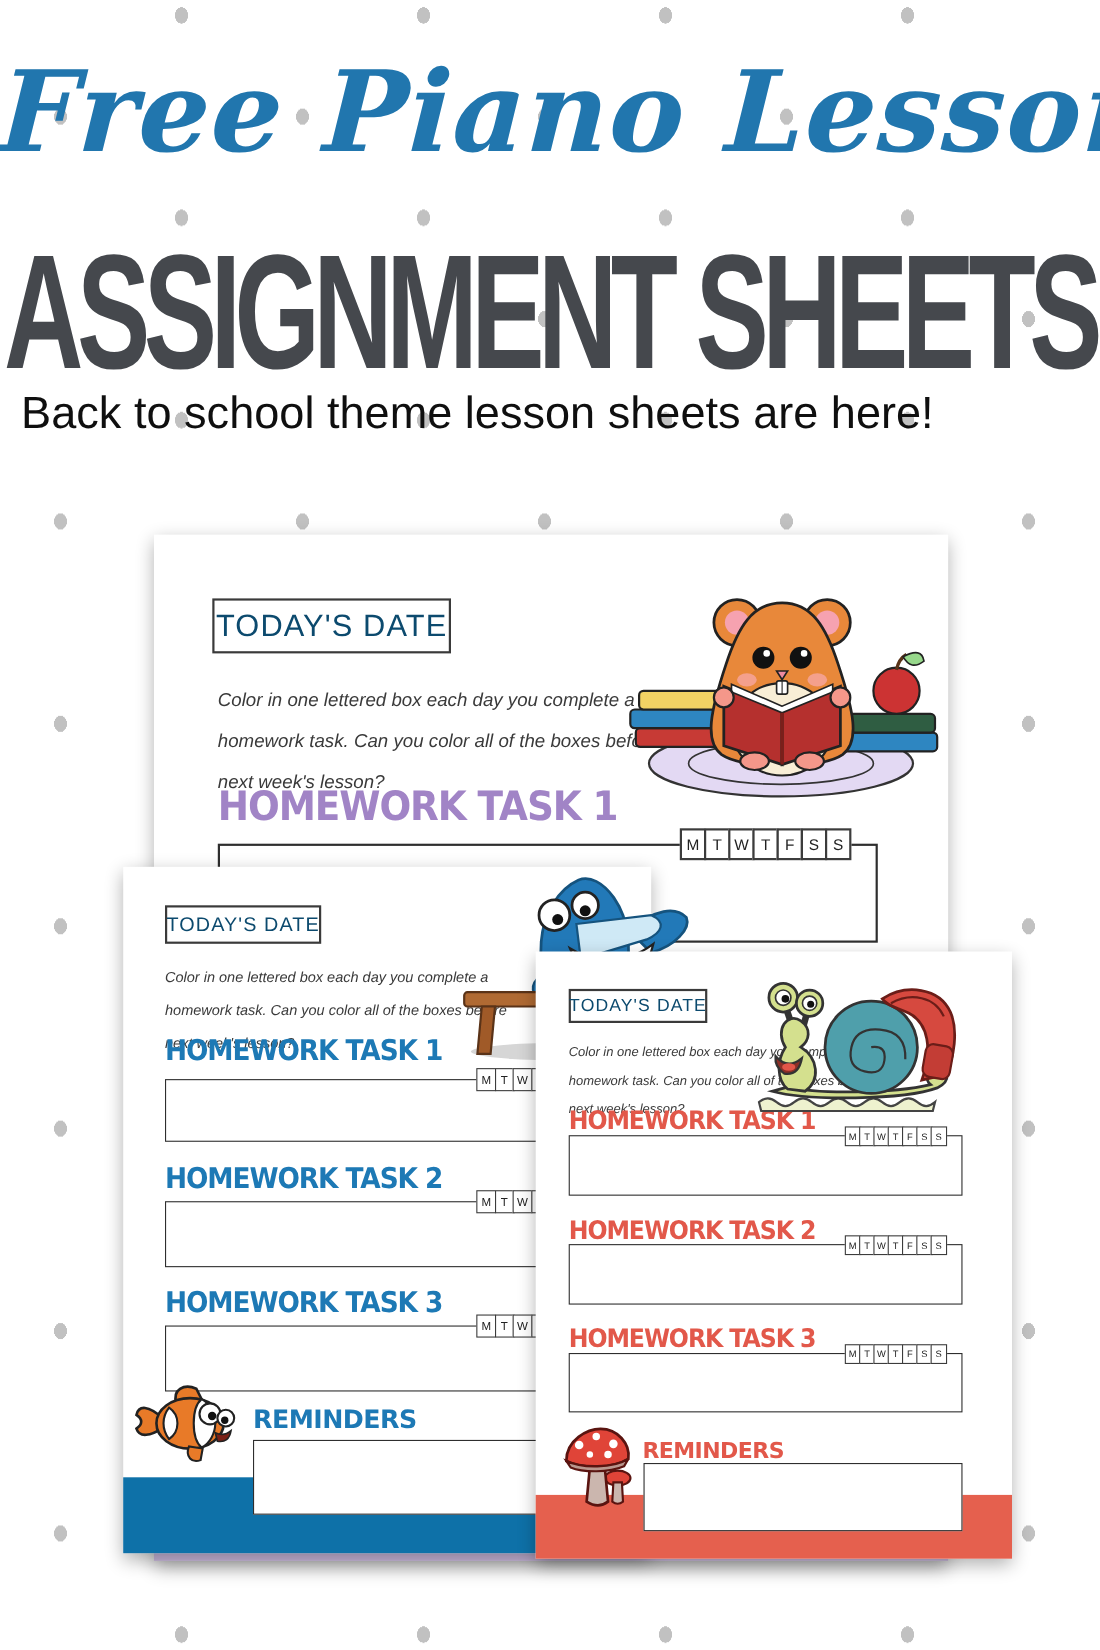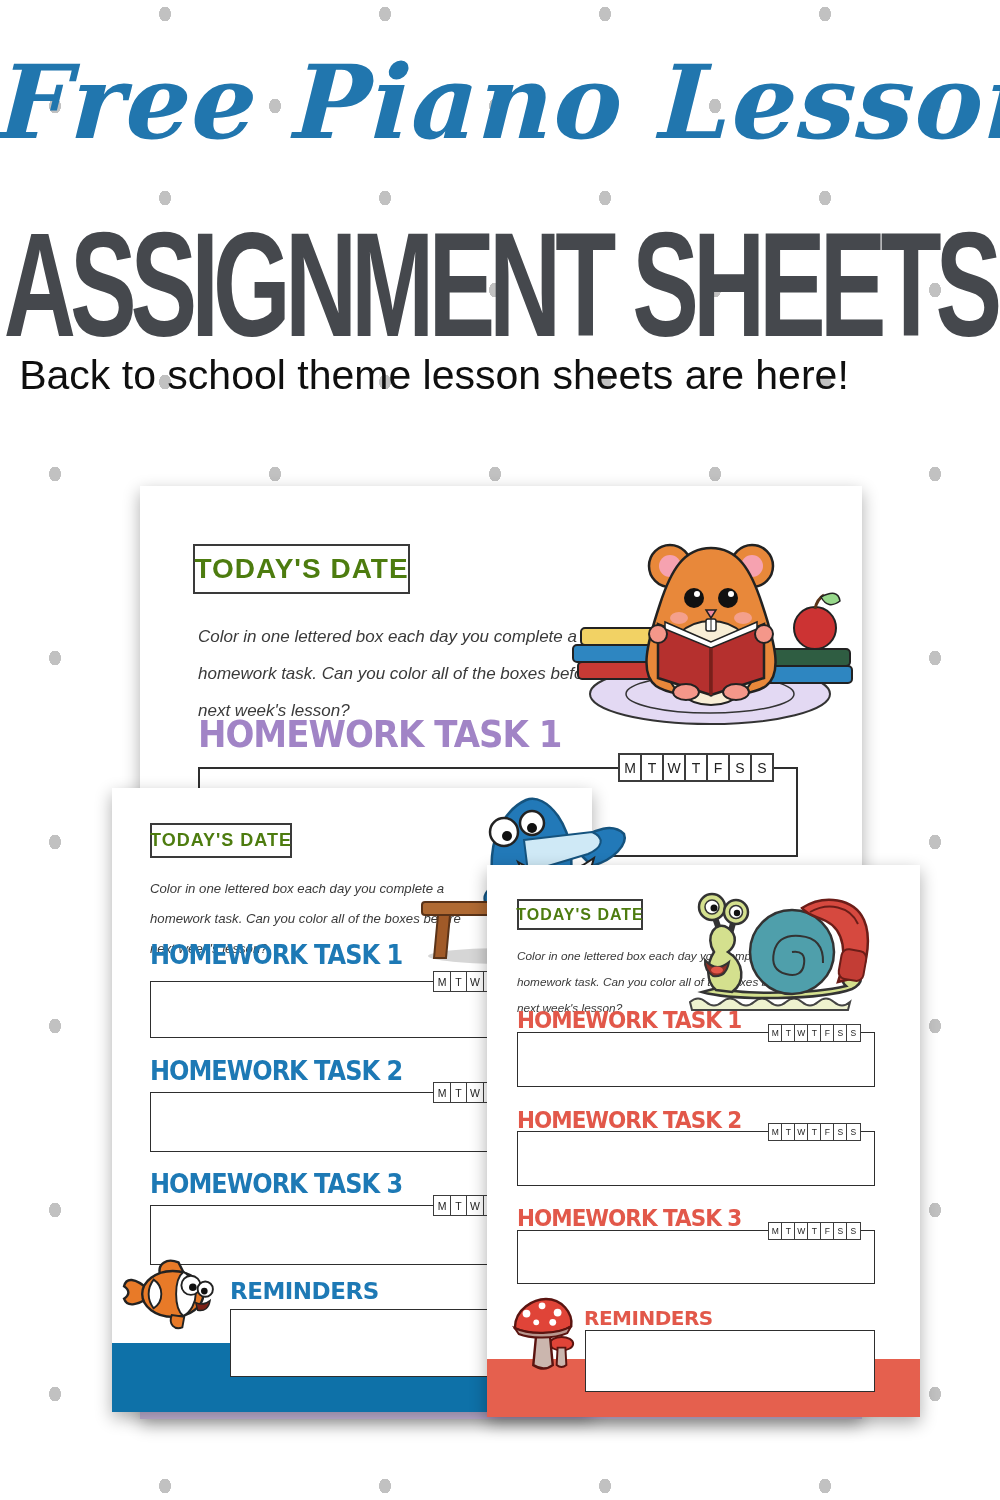--- a/index.html
+++ b/index.html
@@ -22,21 +22,21 @@
     font-size:41px;color:#0f0f0f;}
 
   
   .sheet{position:absolute;background:#fff;box-shadow:0 6px 16px rgba(0,0,0,0.32);}
   .sheet-hamster{left:140px;top:486px;width:722px;height:933px;z-index:2;}
   .sheet-shark{left:112px;top:788px;width:480px;height:624px;z-index:3;}
   .sheet-snail{left:487px;top:865px;width:433px;height:552px;z-index:4;}
   .sheet *{box-sizing:border-box;}
 
   .date-box{position:absolute;border:2px solid #3a3a3a;display:flex;align-items:center;justify-content:center;}
-  .date-label{font-weight:bold;color:#4d7c0f;letter-spacing:1px;white-space:nowrap;}
+  .date-label{font-weight:normal;color:#0c4a6e;letter-spacing:1px;white-space:nowrap;}
 
   .instructions{position:absolute;color:#3a3a3a;}
   .instr-line{white-space:nowrap;font-style:italic;}
 
   .task-heading{position:absolute;font-family:"DejaVu Sans",sans-serif;font-weight:bold;
     white-space:nowrap;letter-spacing:-1px;transform:scaleY(1.08);transform-origin:left top;}
   .task-box{position:absolute;background:#fff;}
   .day-strip{position:absolute;display:flex;z-index:5;}
   .day-cell{display:flex;align-items:center;justify-content:center;background:#fff;
     border:2px solid #3c3c3c;color:#222;font-weight:normal;}

